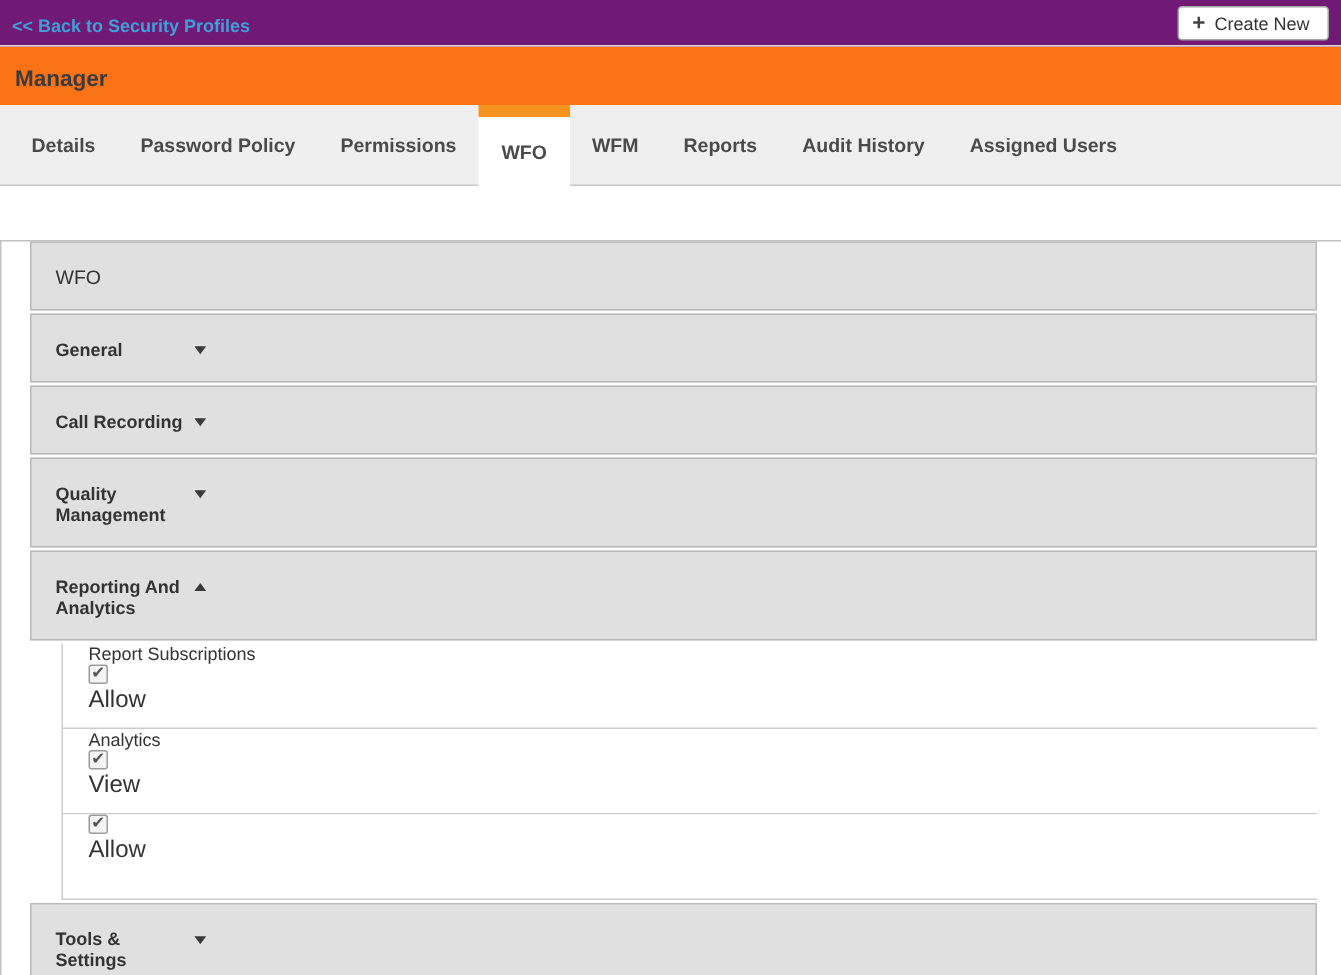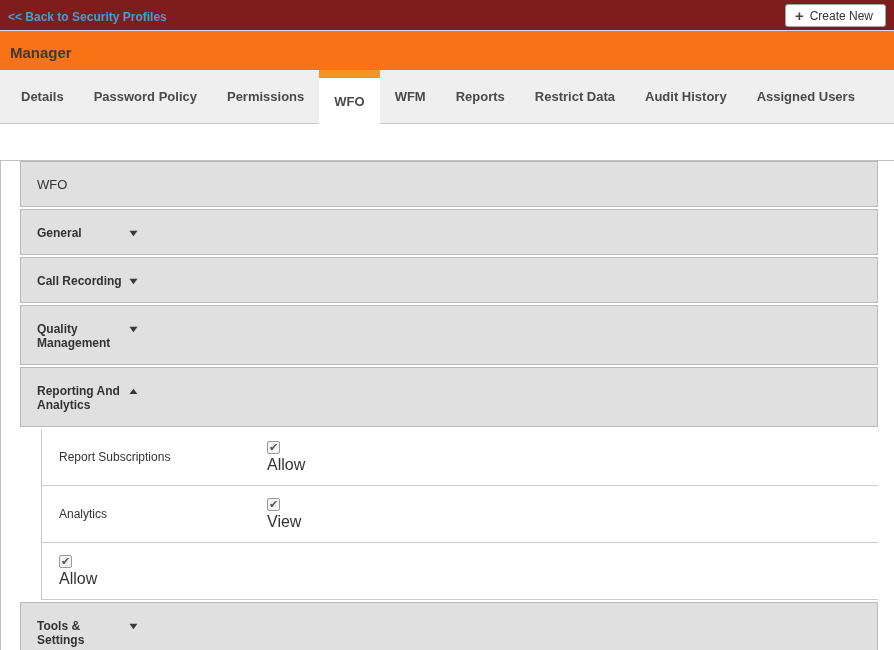--- a/index.html
+++ b/index.html
@@ -1,20 +1,20 @@
 <!DOCTYPE html>
 <html><head>
 <meta charset="utf-8">
 <style>
   * { margin:0; padding:0; box-sizing:border-box; }
   html,body { width:894px; height:650px; background:#fff;
               font-family:"Liberation Sans", sans-serif; overflow:hidden; }
 
   
-  .topbar { position:relative; height:31px; border-bottom:1px solid #d8d8d8; background:#7f1d1d; }
+  .topbar { position:relative; height:31px; border-bottom:1px solid #d8d8d8; background:#701a75; }
   .back-link { position:absolute; left:8px; top:10px; font-size:12px; font-weight:bold;
                color:#3f9fd8; text-decoration:none; cursor:pointer; }
   .create-btn { position:absolute; right:8px; top:4px; height:23px; padding:0 12px 0 9px;
                 background:#fff; border:1px solid #a5a5a5; border-radius:3px;
                 font-size:12px; color:#333; display:flex; align-items:center; gap:6px;
                 cursor:pointer; font-family:inherit; }
   .create-btn .plus { font-size:15px; font-weight:bold; color:#444; line-height:1; }
 
   
   .page-header { padding:13px 10px 9px 10px; background:#f97316; }
@@ -38,21 +38,21 @@
              cursor:pointer; }
   .section .sec-label { font-size:12px; font-weight:bold; color:#333;
                         width:92px; line-height:14px; }
   .section.plain .sec-label { font-weight:normal; font-size:13px; width:auto; }
   .sec-arrow { font-size:9px; color:#3a3a3a; line-height:10px; margin-top:2px;
                letter-spacing:0; transform:scaleX(1.5); display:inline-block; }
 
   
   .perm-area { margin-left:21px; border-left:1px solid #ccc; margin-bottom:2px; }
   .perm-row { height:57px; border-bottom:1px solid #ccc; background:#fff;
-              display:flex; align-items:center; padding-left:17px; }
+              display:flex; align-items:flex-start; padding-left:17px;flex-direction:column; }
   .perm-label { font-size:12px; color:#333; width:208px; }
   .perm-box { display:flex; flex-direction:column; align-items:flex-start; }
   .checkbox { width:13px; height:13px; background:#f4f4f4; border:1px solid #9b9b9b;
               border-radius:2px; font-size:11px; line-height:11px; text-align:center;
               color:#555; cursor:pointer; }
   .perm-value { font-size:16px; color:#333; margin-top:2px; }
 </style>
 </head>
 <body>
 
@@ -68,21 +68,20 @@
   <div class="page-title">Manager</div>
 </div>
 
 <div class="tabbar">
   <div class="tab">Details</div>
   <div class="tab">Password Policy</div>
   <div class="tab">Permissions</div>
   <div class="tab active">WFO</div>
   <div class="tab">WFM</div>
   <div class="tab">Reports</div>
-  <div class="tab">Restrict Data</div>
   <div class="tab">Audit History</div>
   <div class="tab">Assigned Users</div>
 </div>
 
 <div class="tab-gap"></div>
 
 <div class="outer">
 
   <div class="section plain">
     <span class="sec-label">WFO</span>

